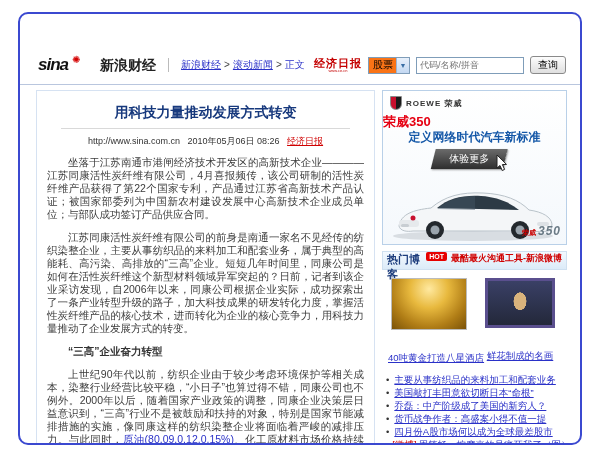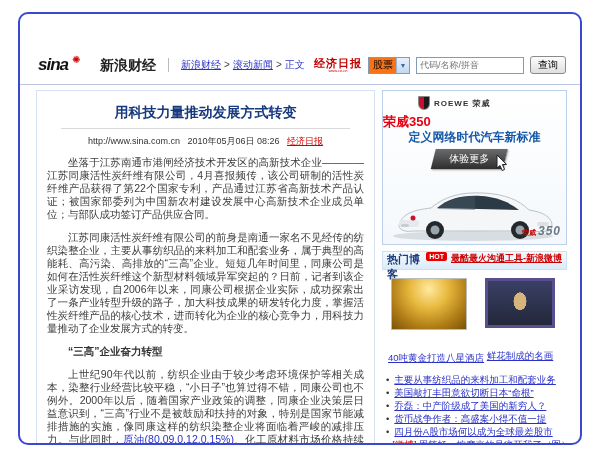--- a/index.html
+++ b/index.html
@@ -40,37 +40,37 @@
   .a-meta { text-align:center; font-size:9px; color:#333; margin-bottom:8px; }
   .a-meta .src { color:#d00000; text-decoration:underline; margin-left:5px; cursor:pointer; }
   .a-meta .dt { margin-left:5px; }
   .article p { font-size:10.5px; line-height:13px; color:#3b3b3b; text-align:justify; text-indent:2em; margin:0 0 10px 0; }
   .article p.sec-h { font-weight:bold; color:#333; margin:2px 0 10px 0; }
   .article .lnk { color:#2a31c8; text-decoration:none; cursor:pointer; }
 
   
   .sidebar { width:185px; }
   .ad-box { position:relative; border:1px solid #b9d0e8; height:155px; background:linear-gradient(#ffffff,#f4f8fc); overflow:hidden; }
-  .roewe-row { position:absolute; left:7px; top:5px; display:flex; align-items:center; gap:4px;margin-left:28px; }
+  .roewe-row { position:absolute; left:7px; top:5px; display:flex; align-items:center; gap:4px; }
   .roewe-shield { width:12px; height:14px; background:linear-gradient(90deg,#c8102e 50%,#1a1a1a 50%); border:1px solid #888; border-radius:0 0 6px 6px; }
   .roewe-word { font-size:8px; font-weight:bold; color:#333; letter-spacing:1px; }
   .ad-headline { position:absolute; top:22px; width:100%; text-align:left; font-size:13px; font-weight:bold; color:#e60012; }
   .ad-sub { position:absolute; top:38px; width:100%; text-align:center; font-size:12px; font-weight:bold; color:#1558a8; }
   .ad-cta { position:absolute; top:58px; left:50%; transform:translateX(-58%) skewX(-14deg); background:linear-gradient(#6b6b6b,#2e2e2e); color:#fff; font-size:10px; padding:3px 16px; box-shadow:1px 1px 2px rgba(0,0,0,.4); cursor:pointer; }
   .ad-cta span { display:inline-block; transform:skewX(14deg); }
   .cursor-icon { position:absolute; top:64px; left:62%; width:13px; height:17px; z-index:3; }
   .ad-car { position:absolute; bottom:2px; left:4px; }
   .ad-badge { position:absolute; right:5px; bottom:6px; font-size:7px; }
   .ad-badge .r { color:#c00; font-weight:bold; }
   .ad-badge .n { color:#6b7b86; font-weight:bold; font-size:12px; font-style:italic; letter-spacing:1px; }
 
   .hot-hdr { margin-top:6px; border:1px solid #cfe0f0; background:linear-gradient(#f3f9ff,#dcebf8); height:19px; display:flex; align-items:flex-start; padding:0 4px; gap:4px; }
   .hot-title { font-size:11px; font-weight:bold; color:#1c3c7c; margin-right:auto; }
   .hot-badge { background:#e60000; color:#fff; font-size:7px; font-weight:bold; padding:1px 3px; border-radius:2px; }
-  .hot-link { color:#d00000; font-size:9px; text-decoration:underline; font-weight:bold; white-space:nowrap; cursor:pointer; }
+  .hot-link { color:#d00000; font-size:9px; font-weight:bold; white-space:nowrap; cursor:pointer; }
 
   .thumb-row { display:flex; justify-content:space-between; padding:8px 6px 0 6px; }
   .thumb-cell { width:82px; text-align:center; }
   .thumb { width:76px; height:52px; margin:0 auto; border:1px solid #bbb; }
   .thumb.gold { background:radial-gradient(circle at 50% 20%, #ffe9a0 0%, #e8b93e 35%, #b07d16 70%, #7a5208 100%); }
   .thumb.mona { border:3px solid #5a4f8e; width:70px; height:50px;
       background:radial-gradient(ellipse 11px 15px at 50% 46%, #d9b37c 0 58%, rgba(0,0,0,0) 60%),
                  linear-gradient(#3a4066,#23283a); }
   .thumb-cap { display:inline-block; margin-top:22px; font-size:9.5px; color:#2a31c8; text-decoration:underline; cursor:pointer; white-space:nowrap; }
 

